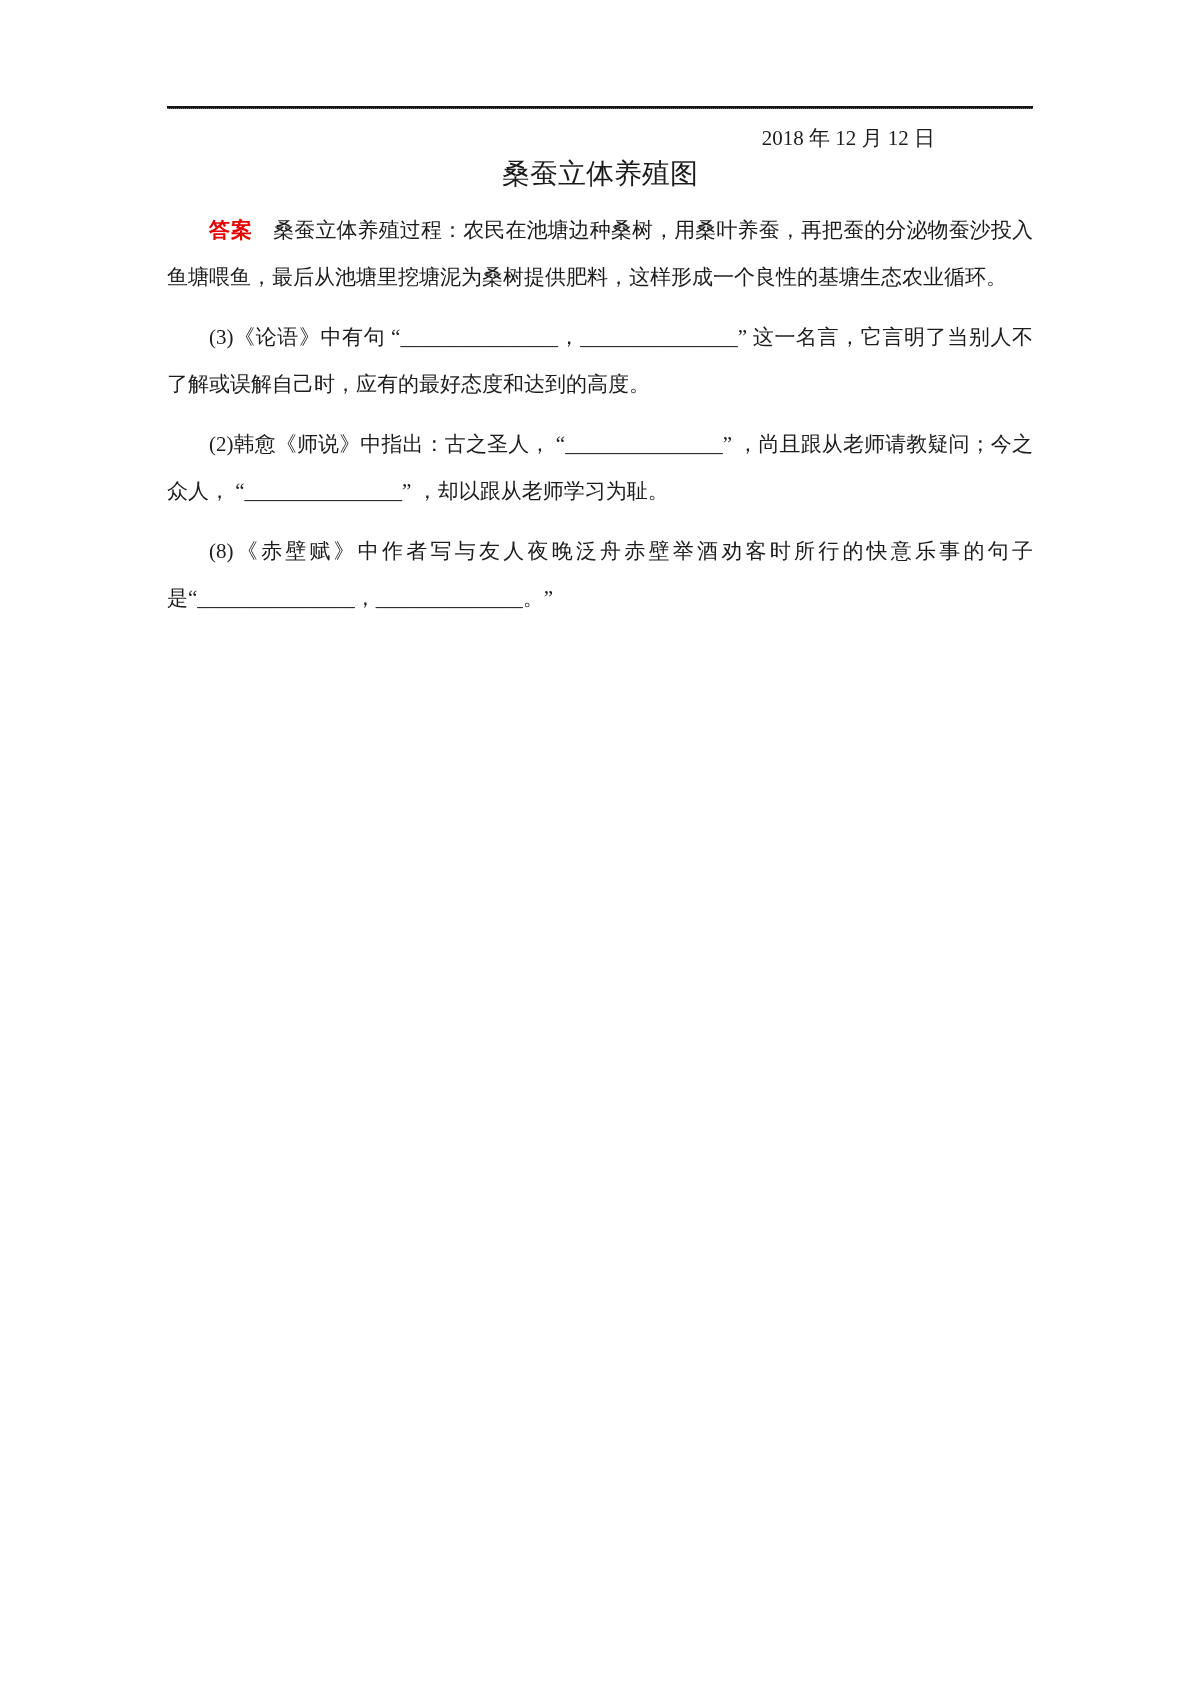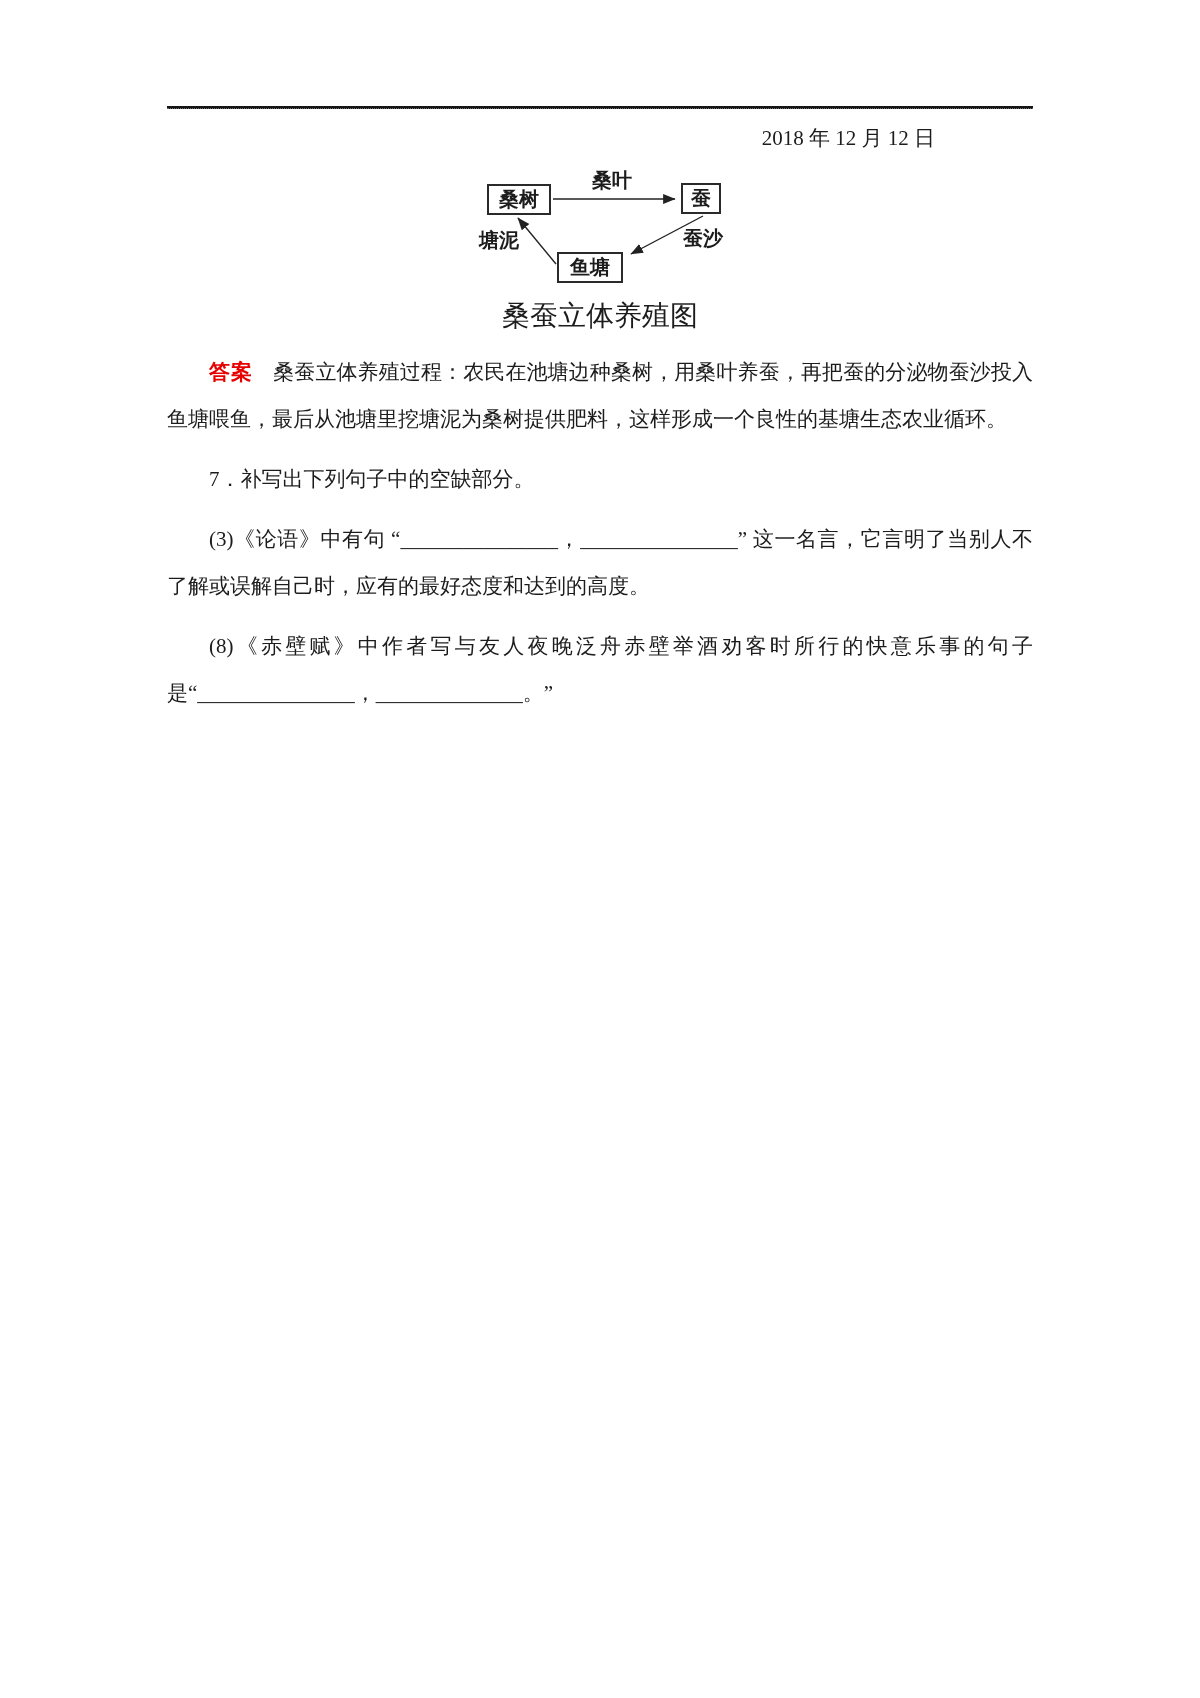--- a/index.html
+++ b/index.html
@@ -53,45 +53,27 @@
 <body>
 
 <div class="page">
   <div class="content">
 
     <div class="header-rule"></div>
 
     <div class="date-line">2018 年 12 月 12 日</div>
 
 
-    <div class="diagram">
-      <svg width="310" height="132" aria-hidden="true">
-        <defs>
-          <marker id="arw" markerWidth="10" markerHeight="9" refX="8.5" refY="3.5" orient="auto">
-            <path d="M0,0 L9,3.5 L0,7 Z" fill="#222222"></path>
-          </marker>
-        </defs>
-        <line x1="108" y1="36" x2="230" y2="36" stroke="#222222" stroke-width="1.4" marker-end="url(#arw)"></line>
-        <line x1="258" y1="53" x2="186" y2="91" stroke="#222222" stroke-width="1.4" marker-end="url(#arw)"></line>
-        <line x1="111" y1="101" x2="73" y2="55" stroke="#222222" stroke-width="1.4" marker-end="url(#arw)"></line>
-      </svg>
-      <div class="dbox box-mulberry">桑树</div>
-      <div class="dbox box-silkworm">蚕</div>
-      <div class="dbox box-fishpond">鱼塘</div>
-      <div class="dlabel lbl-leaf">桑叶</div>
-      <div class="dlabel lbl-sand">蚕沙</div>
-      <div class="dlabel lbl-mud">塘泥</div>
-    </div>
 
     <div class="caption">桑蚕立体养殖图</div>
 
     <p class="para"><span class="answer-label">答案</span><span>桑蚕立体养殖过程：农民在池塘边种桑树，用桑叶养蚕，再把蚕的分泌物蚕沙投入鱼塘喂鱼，最后从池塘里挖塘泥为桑树提供肥料，这样形成一个良性的基塘生态农业循环。</span></p>
 
-    <p class="para">7．补写出下列句子中的空缺部分。</p>
 
     <p class="para">(3)《论语》中有句 “_______________，_______________” 这一名言，它言明了当别人不了解或误解自己时，应有的最好态度和达到的高度。</p>
 
+    <p class="para">(2)韩愈《师说》中指出：古之圣人， “_______________” ，尚且跟从老师请教疑问；今之众人， “_______________” ，却以跟从老师学习为耻。</p>
 
     <p class="para">(8)《赤壁赋》中作者写与友人夜晚泛舟赤壁举酒劝客时所行的快意乐事的句子是“_______________，______________。”</p>
 
 
   </div>
 </div>
 
 </body></html>

